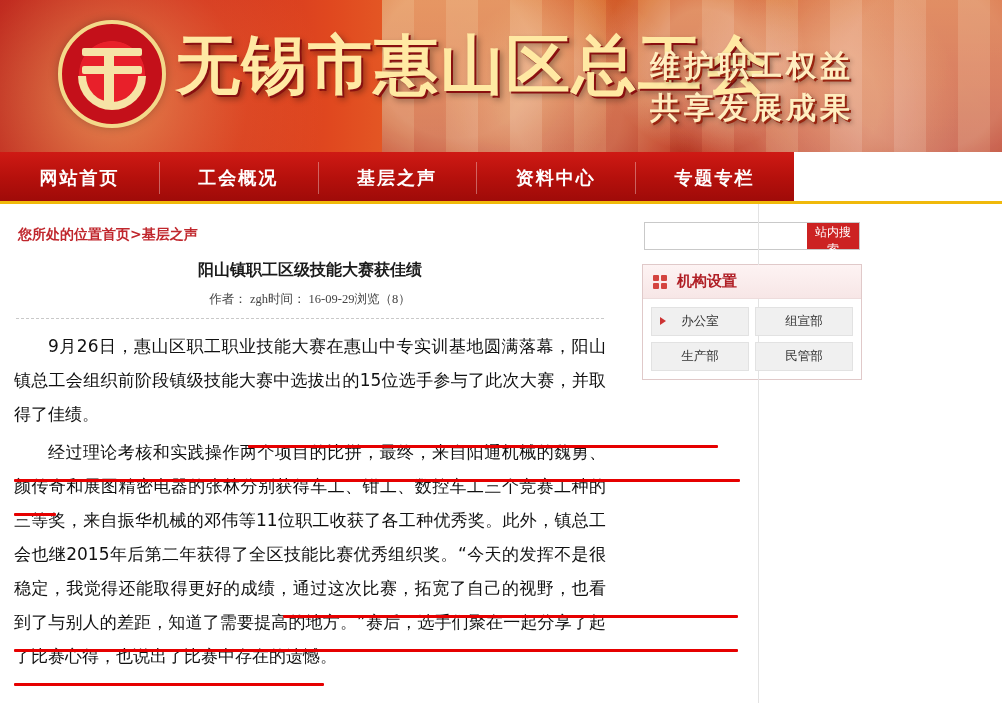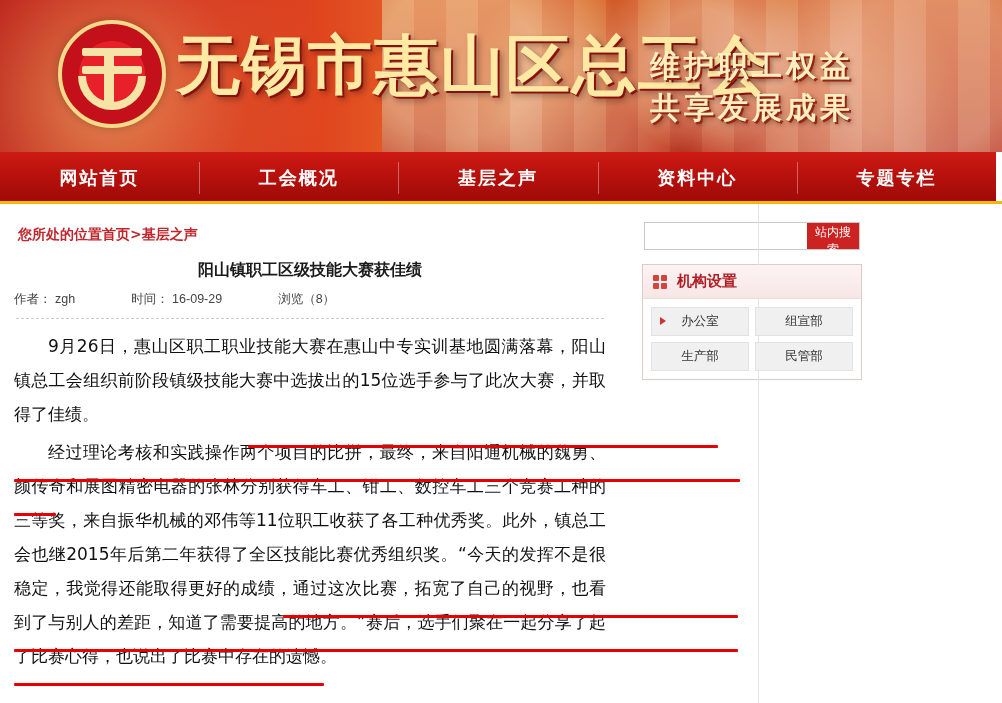--- a/index.html
+++ b/index.html
@@ -73,21 +73,21 @@
     color:#ffeec0;
     text-shadow: 2px 2px 0 #9a2410, 3px 3px 5px rgba(0,0,0,.4);
     white-space:nowrap;
   }
   .slogan1 { left:650px; top:46px; }
   .slogan2 { left:650px; top:88px; }
 
   
   .nav {
     position:relative;
-    width:996px; height:52px;
+    width:794px; height:52px;
     background: linear-gradient(180deg,#cf1a14 0%, #b5100c 50%, #9c0a08 100%);
     display:flex; align-items:center;
   }
   .nav-item {
     flex: 1 1 0;
     text-align:center;
     color:#fff;
     font-size:18px;
     font-weight:bold;
     letter-spacing:2px;
@@ -118,24 +118,24 @@
     font-family:"DejaVu Sans", sans-serif;
   }
   .art-title {
     text-align:center;
     font-size:16px; font-weight:bold;
     color:#1a1a1a;
     padding: 6px 0 10px 0;
     font-family:"DejaVu Sans", sans-serif;
   }
   .art-meta {
-    display:flex; gap:56px;
+    display:flex; justify-content:center; 
     font-size:12.5px; color:#444;
     padding-bottom:10px;
-    font-family:Liberation Sans, sans-serif;
+    font-family:Liberation Serif, serif;
   }
   .dash-rule {
     border-top: 1px dashed #c9c9c9;
     margin: 0 2px 10px 2px;
     height:0;
   }
   .art-body {
     font-size:17px;
     line-height: 34px;
     color:#111;

